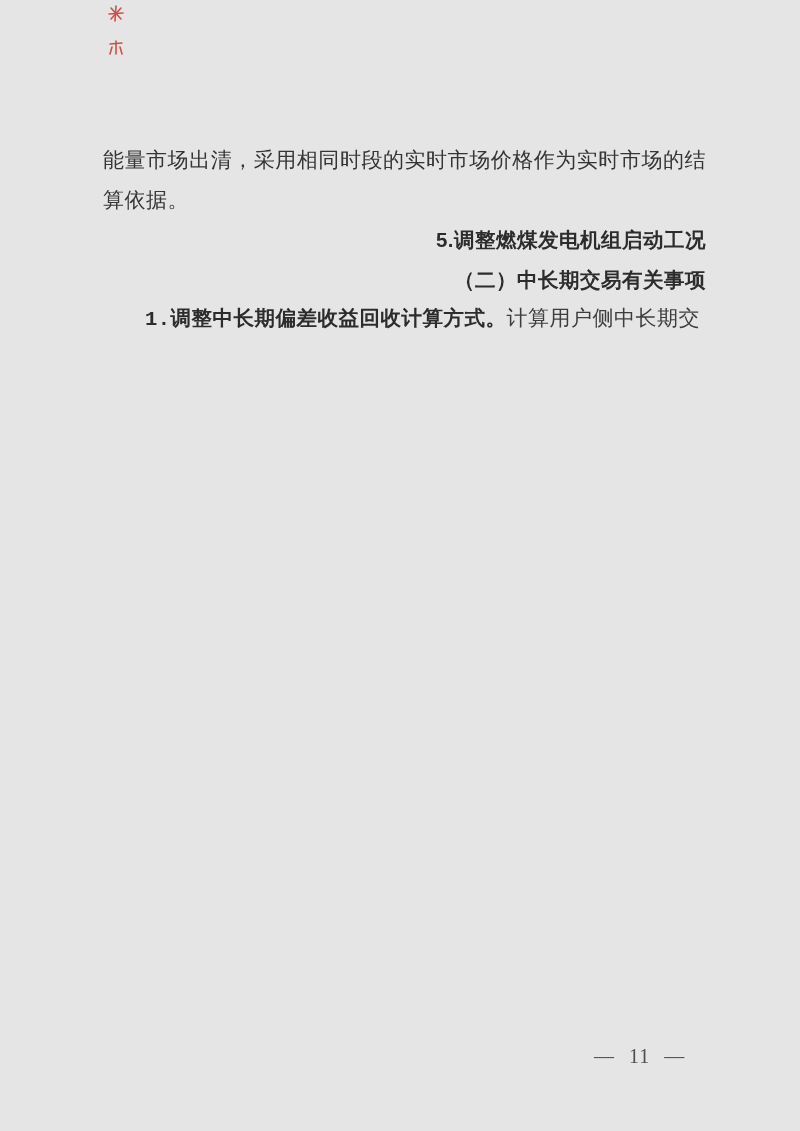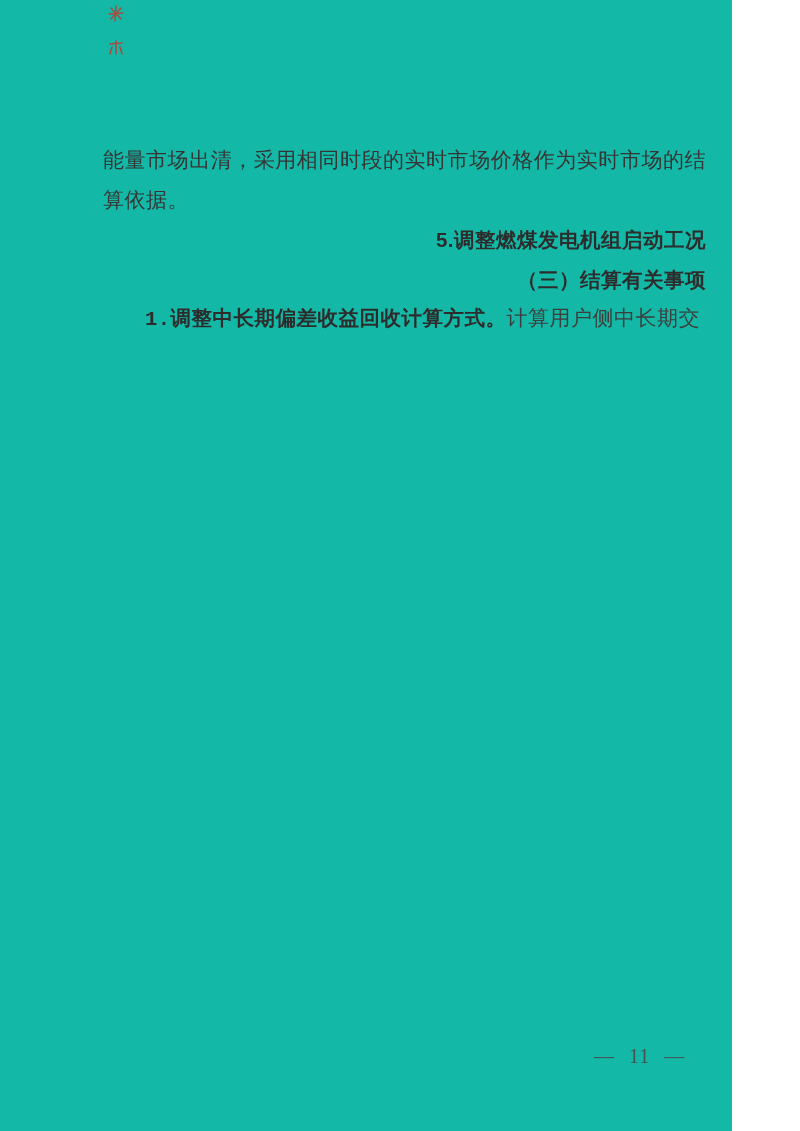--- a/index.html
+++ b/index.html
@@ -2,23 +2,23 @@
 <html><head>
 <meta charset="utf-8">
 <style>
   html, body {
     margin: 0;
     padding: 0;
     background: #ffffff;
   }
   .page {
     position: relative;
-    width: 732px;
+    width: 800px;
     height: 1131px;
-    background: #14b8a6;
+    background: #e5e5e5;
     overflow: hidden;
     font-family: "Liberation Serif", serif;
   }
   .red-marks {
     position: absolute;
     left: 106px;
     top: 2px;
     width: 26px;
     height: 60px;
   }
@@ -100,19 +100,19 @@
         <path d="M10 3 L10 16"></path>
         <path d="M6 9 L4 16"></path>
         <path d="M14 9 L16 16"></path>
       </g>
     </svg>
   </div>
 
   <div class="doc">
     <p class="continuation">能量市场出清，采用相同时段的实时市场价格作为实时市场的结算依据。</p>
     <p class="heading">5.调整燃煤发电机组启动工况</p>
-    <p class="heading">（三）结算有关事项</p>
+    <p class="heading">（二）中长期交易有关事项</p>
     <p class="mixed"><b>1.调整中长期偏差收益回收计算方式。</b><span class="rest">计算用户侧中长期交</span></p>
   </div>
 
   <div class="page-number">— 11 —</div>
 
 </div>
 
 </body></html>

